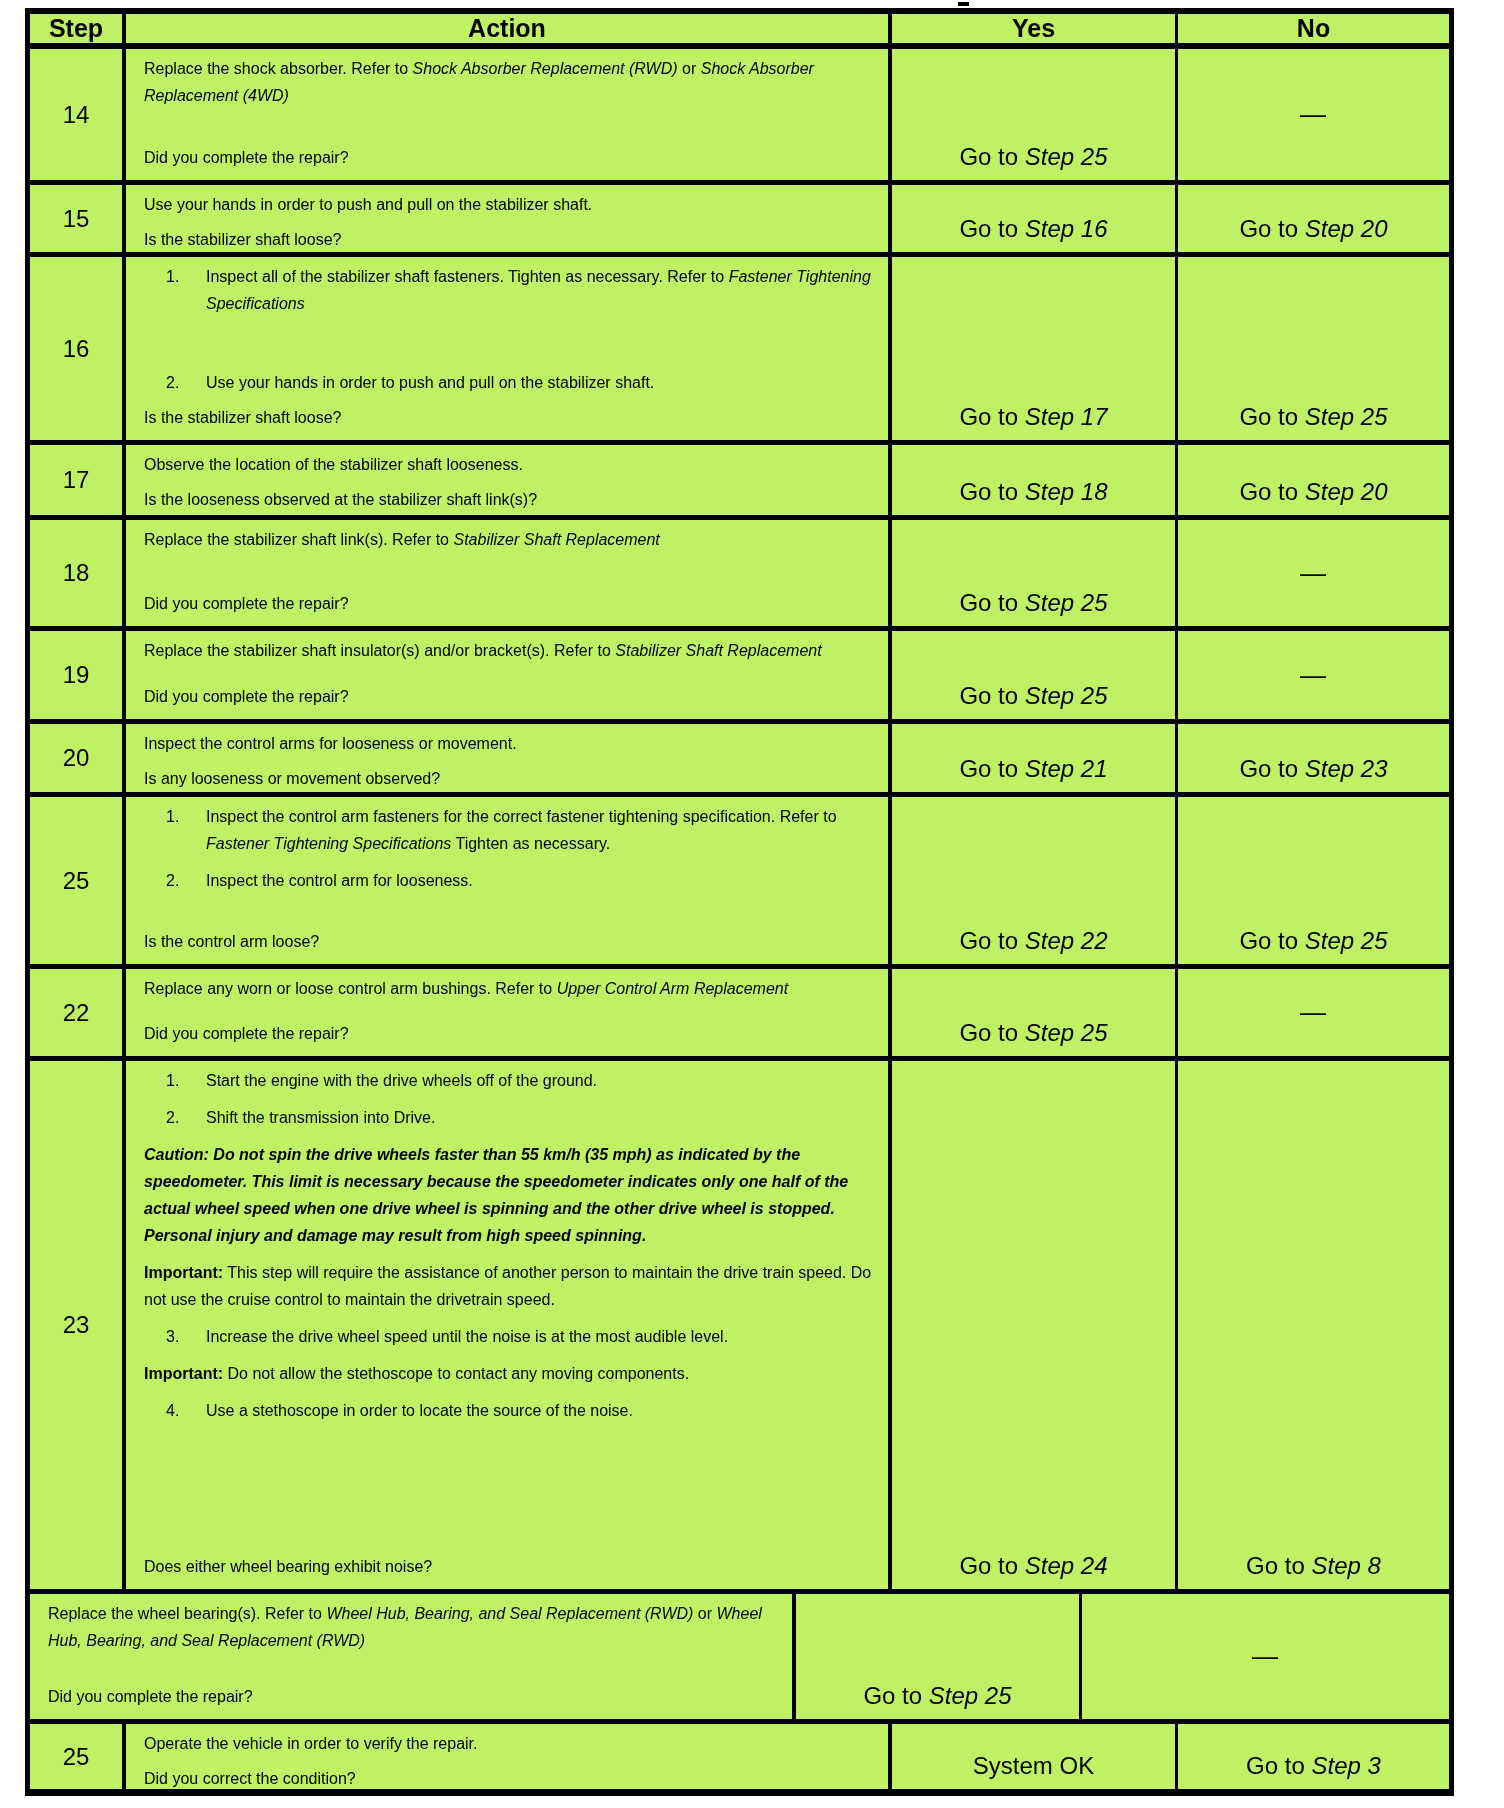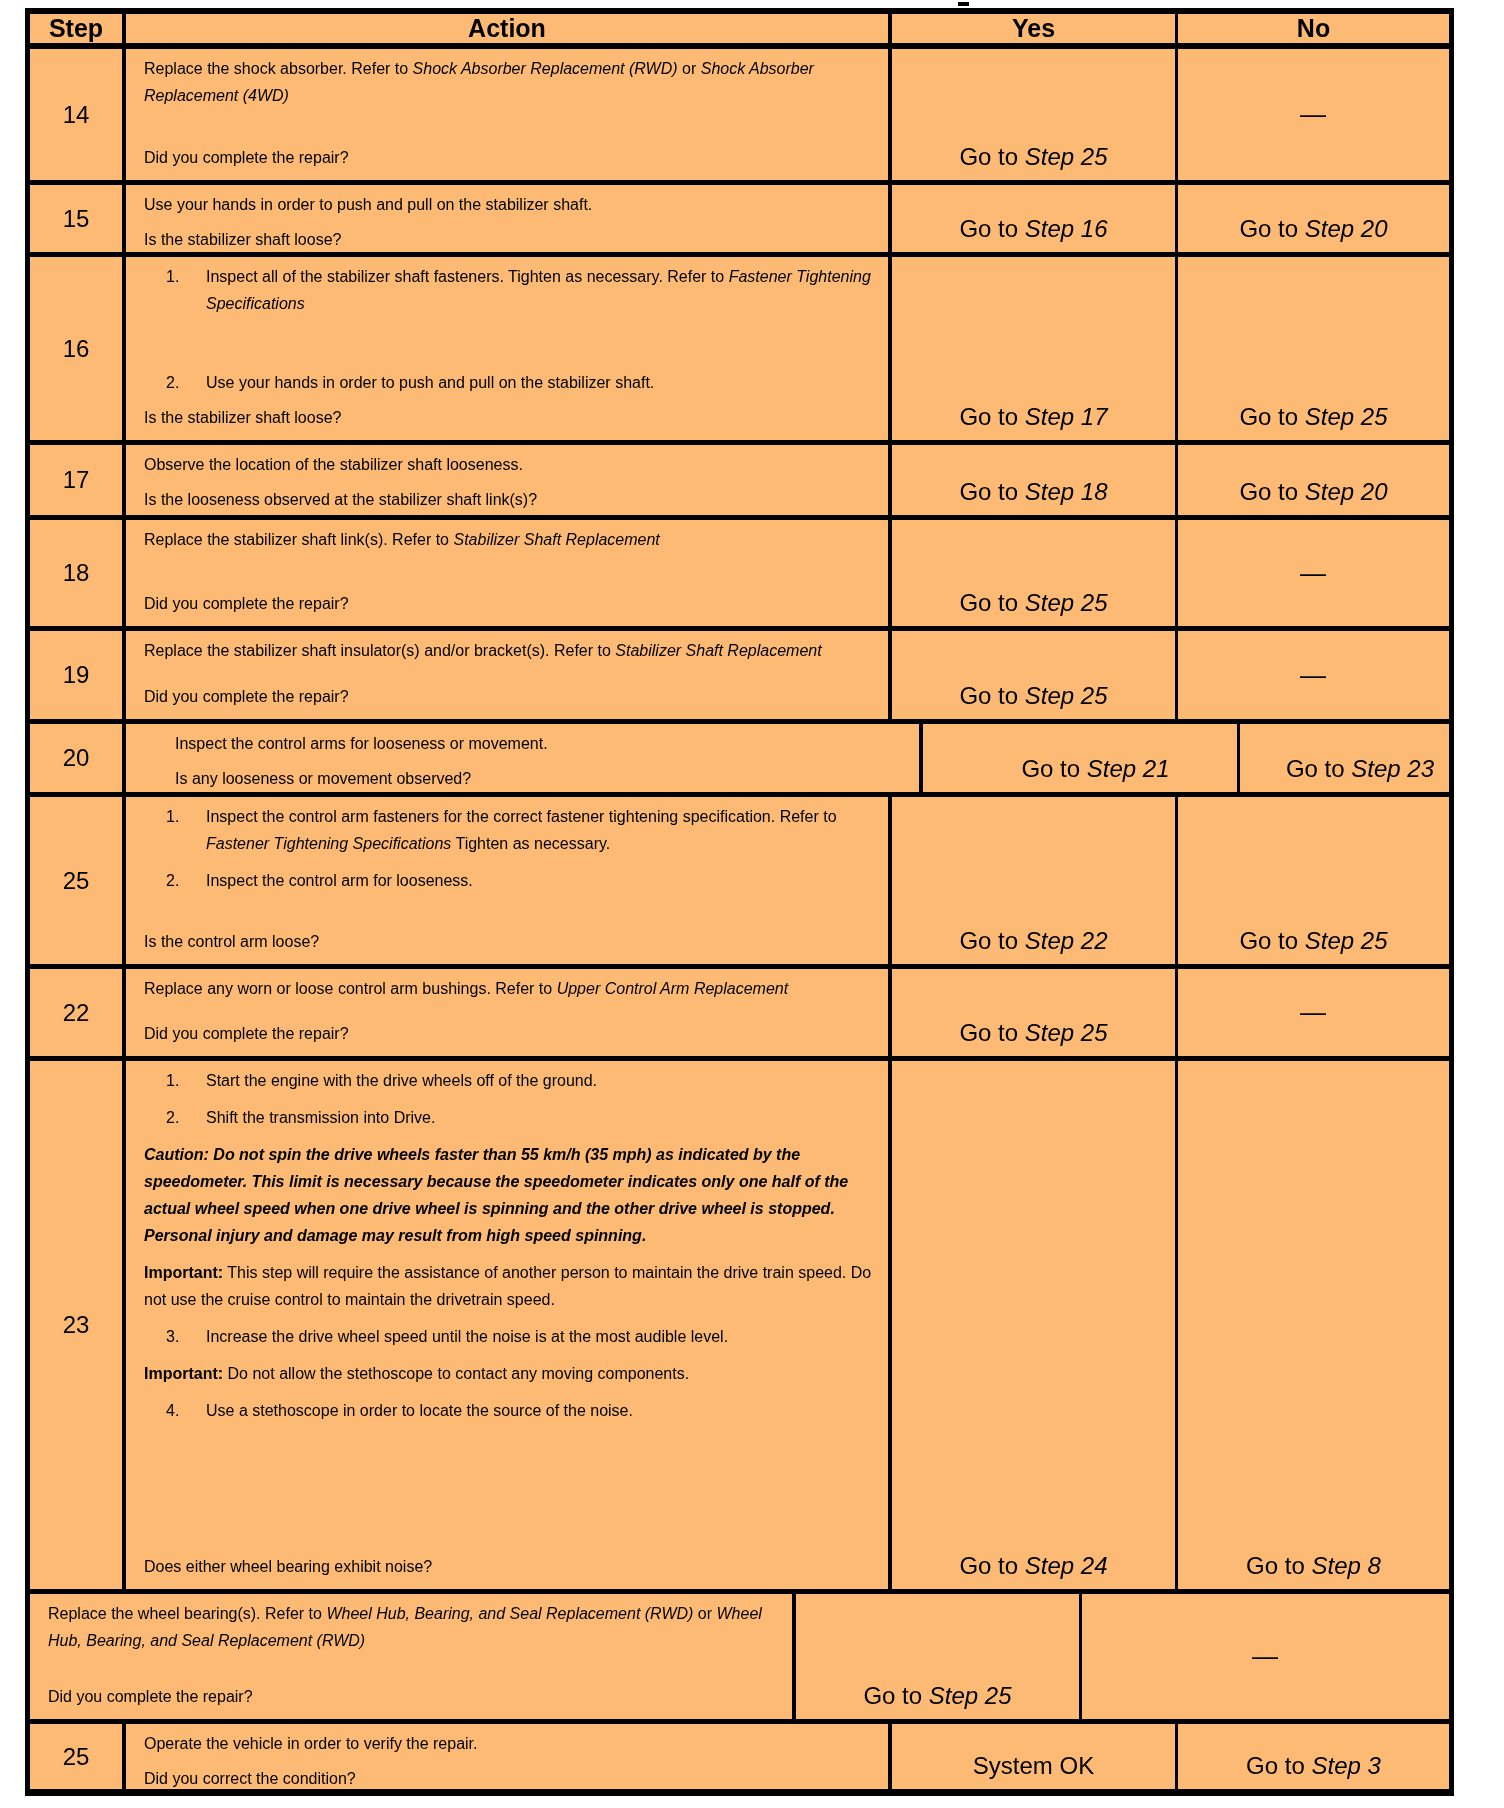--- a/index.html
+++ b/index.html
@@ -5,21 +5,21 @@
   html,body{margin:0;padding:0;}
   body{
     width:1504px;height:1808px;background:#ffffff;position:relative;
     font-family:"Liberation Sans","DejaVu Sans",sans-serif;color:#000;
     overflow:hidden;
   }
   .artifact{position:absolute;left:958px;top:2px;width:11px;height:4px;background:#000;}
   .dtable{
     position:absolute;left:25px;top:8px;width:1429px;box-sizing:border-box;
     border:5px solid #000;border-top-width:6px;border-bottom-width:7px;
-    display:flex;flex-direction:column;background:#fdba74;
+    display:flex;flex-direction:column;background:#bef264;
   }
   .row{display:flex;box-sizing:border-box;width:100%;}
   .row.header{border-bottom:6px solid #000;}
   .datarow + .datarow{border-top:5px solid #000;}
   .cell{box-sizing:border-box;overflow:hidden;}
   .c-step{width:96px;flex:none;border-right:4px solid #000;display:flex;align-items:center;justify-content:center;}
   .c-action{width:766px;flex:none;border-right:4px solid #000;display:flex;flex-direction:column;
             padding:6px 10px 9px 18px;font-size:16px;line-height:27px;}
   .c-yes{width:286px;flex:none;border-right:3px solid #000;display:flex;flex-direction:column;
          justify-content:flex-end;align-items:center;padding-bottom:9px;font-size:24px;}
@@ -145,21 +145,21 @@
           <div class="blk para"><span>Replace the stabilizer shaft insulator(s) and/or bracket(s). Refer to </span><span class="i ">Stabilizer Shaft Replacement</span></div>
           <div class="question">Did you complete the repair?</div>
         </div>
         <div class="cell c-yes">
           <div class="goto"><span>Go to </span><span class="i ">Step 25</span></div>
         </div>
         <div class="cell c-no centered">
           <span class="dash">—</span>
         </div>
       </div>
-      <div class="row datarow" style="height: 73px; gap: 31px;">
+      <div class="row datarow" style="height: 73px;">
         <div class="cell c-step">
           <span class="stepnum">20</span>
         </div>
         <div class="cell c-action">
           <div class="blk para"><span>Inspect the control arms for looseness or movement.</span></div>
           <div class="question">Is any looseness or movement observed?</div>
         </div>
         <div class="cell c-yes">
           <div class="goto"><span>Go to </span><span class="i ">Step 21</span></div>
         </div>

